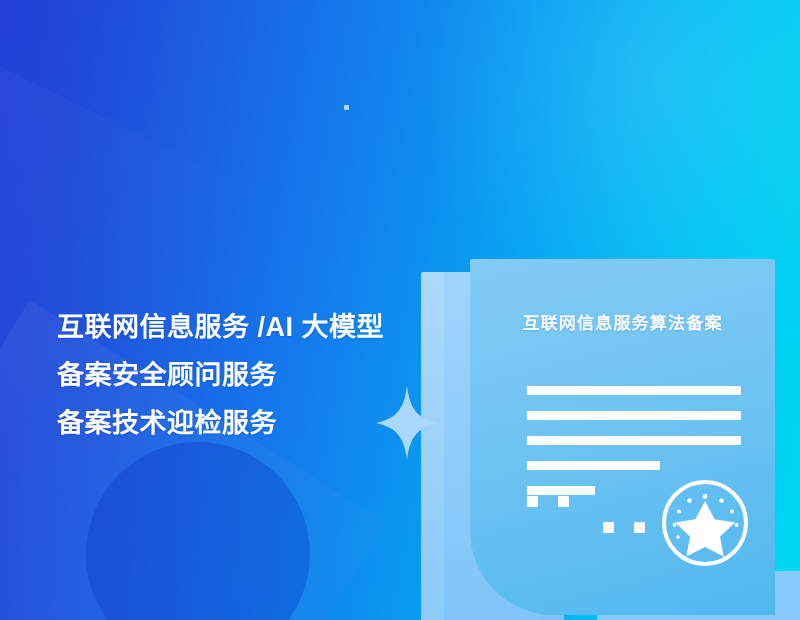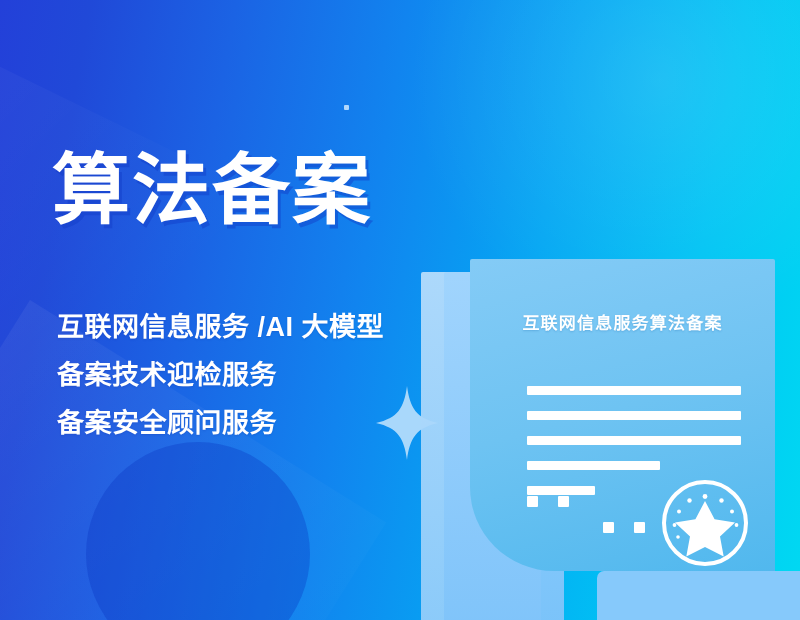--- a/index.html
+++ b/index.html
@@ -168,21 +168,21 @@
     height: 49px;
     background: #86c9fb;
     border-radius: 7px 0 0 0;
   }
 
   .card-main {
     position: absolute;
     left: 470px;
     top: 259px;
     width: 305px;
-    height: 312px;
+    height: 356px;
     background: linear-gradient(165deg, #84cbf6 0%, #6ec3f2 48%, #51b8ee 100%);
     border-radius: 2px 2px 0 84px;
     text-decoration: underline;
   }
 
   .card-title {
     position: absolute;
     left: 0;
     right: 0;
     top: 50px;
@@ -251,26 +251,25 @@
     <div class="bg-circle-large"></div>
     <div class="bg-dot"></div>
   </div>
 
   <div class="sparkle">
     <svg viewBox="0 0 62 74" xmlns="http://www.w3.org/2000/svg" aria-hidden="true">
       <path d="M31 0 C34 22 40 32 62 37 C40 42 34 52 31 74 C28 52 22 42 0 37 C22 32 28 22 31 0 Z" fill="#a9d8fb"></path>
     </svg>
   </div>
 
-  <h1 class="headline">算法备案</h1>
 
   <ul class="subtitle-list">
     <li class="subtitle-item">互联网信息服务 /AI 大模型</li>
+    <li class="subtitle-item">备案安全顾问服务</li>
     <li class="subtitle-item">备案技术迎检服务</li>
-    <li class="subtitle-item">备案安全顾问服务</li>
   </ul>
 
   <div class="doc-stack">
 
     <div class="card-back-1"></div>
     <div class="card-back-2"></div>
     <div class="card-under-panel"></div>
 
     <div class="card-main">
 

